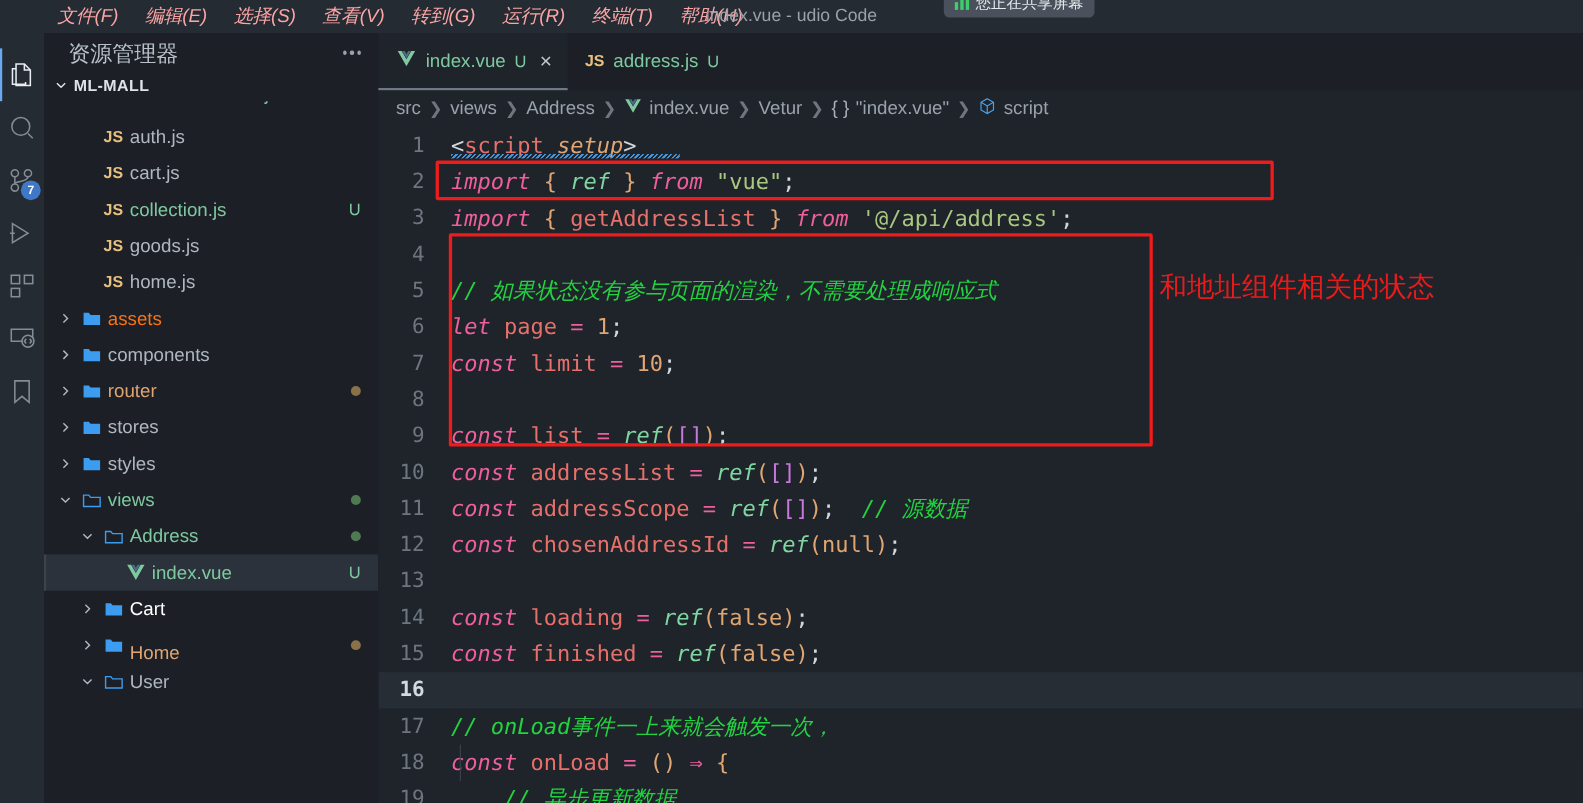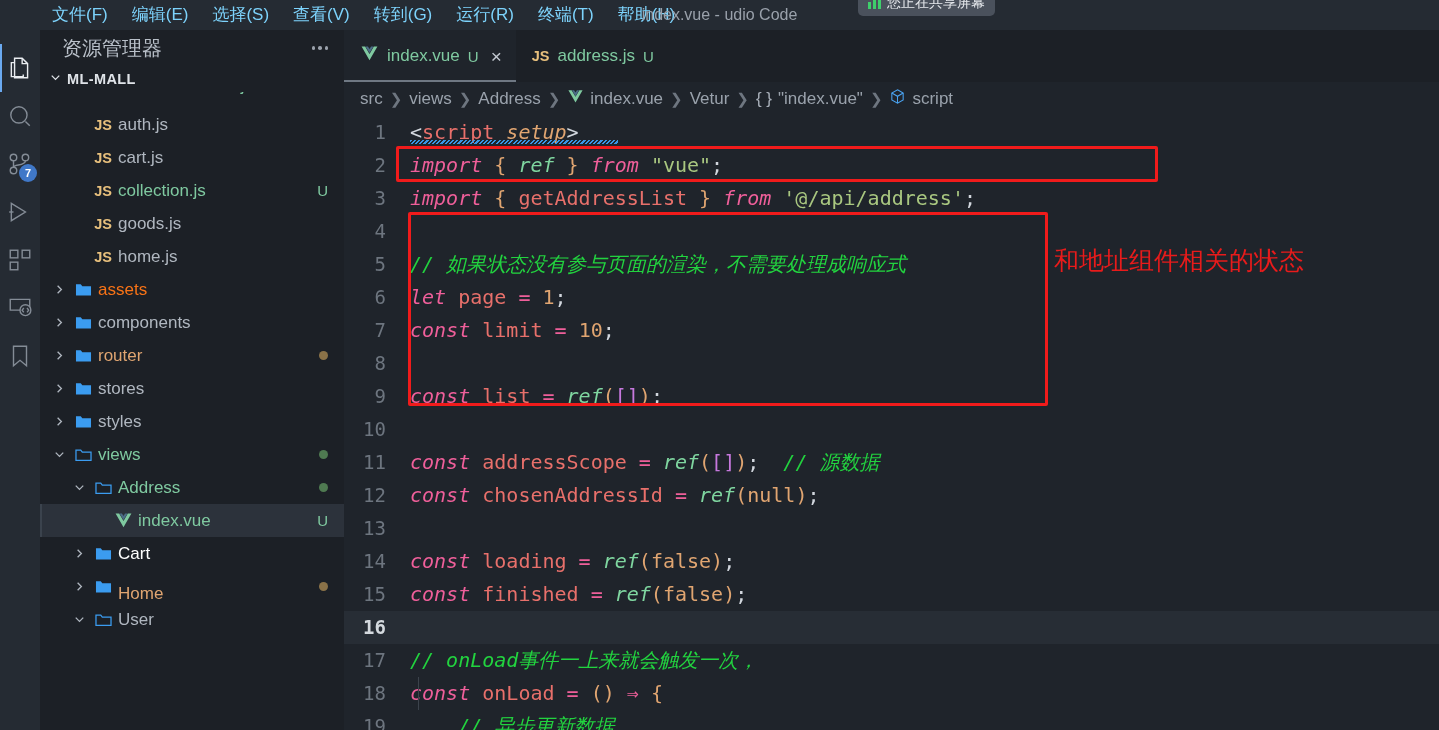--- a/index.html
+++ b/index.html
@@ -11,22 +11,22 @@
   }
   #app { position: relative; width: 1439px; height: 730px; display: flex; flex-direction: column; }
 
   
   .titlebar {
     height: 30px; background: #252b33; flex: 0 0 30px;
     display: flex; align-items: center; position: relative;
   }
   .menu-row { display: flex; align-items: center; gap: 0px; padding-left: 40px; }
   .menu-item {
-    color: #7dd3fc; font-size: 17px; line-height: 30px;
-    padding: 0 12px; white-space: nowrap; cursor: default;
+    color: #fca5a5; font-size: 17px; line-height: 30px;
+    padding: 0 12px; white-space: nowrap; cursor: default; font-style: italic;
   }
   .win-title {
     position: absolute; left: 0; right: 0; top: 0; height: 30px;
     display: flex; align-items: center; justify-content: center;
     color: #9aa1ab; font-size: 16px; pointer-events: none;
   }
   .share-badge {
     position: absolute; left: 858px; top: -10px;
     height: 26px; background: #4a515c; border-radius: 5px;
     display: flex; align-items: center; gap: 6px; padding: 0 10px;
@@ -534,21 +534,21 @@
         <div class="code" id="code-body">
             <div class="cline"><div class="gutter">1</div><div class="ctext"><span class="punc">&lt;</span><span class="tag">script</span> <span class="attr">setup</span><span class="punc">&gt;</span></div></div>
             <div class="cline"><div class="gutter">2</div><div class="ctext"><span class="kw">import</span> <span class="br-y">{</span> <span class="fn">ref</span> <span class="br-y">}</span> <span class="kw">from</span> <span class="str">"vue"</span><span class="punc">;</span></div></div>
             <div class="cline"><div class="gutter">3</div><div class="ctext"><span class="kw">import</span> <span class="br-y">{</span> <span class="var">getAddressList</span> <span class="br-y">}</span> <span class="kw">from</span> <span class="str">'@/api/address'</span><span class="punc">;</span></div></div>
             <div class="cline"><div class="gutter">4</div><div class="ctext"></div></div>
             <div class="cline"><div class="gutter">5</div><div class="ctext"><span class="cmt">// 如果状态没有参与页面的渲染，不需要处理成响应式</span></div></div>
             <div class="cline"><div class="gutter">6</div><div class="ctext"><span class="kw">let</span> <span class="var">page</span> <span class="kw2">=</span> <span class="num">1</span><span class="punc">;</span></div></div>
             <div class="cline"><div class="gutter">7</div><div class="ctext"><span class="kw">const</span> <span class="var">limit</span> <span class="kw2">=</span> <span class="num">10</span><span class="punc">;</span></div></div>
             <div class="cline"><div class="gutter">8</div></div>
             <div class="cline"><div class="gutter">9</div><div class="ctext"><span class="kw">const</span> <span class="var">list</span> <span class="kw2">=</span> <span class="fn">ref</span><span class="br-y">(</span><span class="br-p">[</span><span class="br-p">]</span><span class="br-y">)</span><span class="punc">;</span></div></div>
-            <div class="cline"><div class="gutter">10</div></div>
+            <div class="cline"><div class="gutter">10</div><div class="ctext"><span class="kw">const</span> <span class="var">addressList</span> <span class="kw2">=</span> <span class="fn">ref</span><span class="br-y">(</span><span class="br-p">[</span><span class="br-p">]</span><span class="br-y">)</span><span class="punc">;</span></div></div>
             <div class="cline"><div class="gutter">11</div><div class="ctext"><span class="kw">const</span> <span class="var">addressScope</span> <span class="kw2">=</span> <span class="fn">ref</span><span class="br-y">(</span><span class="br-p">[</span><span class="br-p">]</span><span class="br-y">)</span><span class="punc">;</span>  <span class="cmt">// 源数据</span></div></div>
             <div class="cline"><div class="gutter">12</div><div class="ctext"><span class="kw">const</span> <span class="var">chosenAddressId</span> <span class="kw2">=</span> <span class="fn">ref</span><span class="br-y">(</span><span class="num">null</span><span class="br-y">)</span><span class="punc">;</span></div></div>
             <div class="cline"><div class="gutter">13</div><div class="ctext"></div></div>
             <div class="cline"><div class="gutter">14</div><div class="ctext"><span class="kw">const</span> <span class="var">loading</span> <span class="kw2">=</span> <span class="fn">ref</span><span class="br-y">(</span><span class="num">false</span><span class="br-y">)</span><span class="punc">;</span></div></div>
             <div class="cline"><div class="gutter">15</div><div class="ctext"><span class="kw">const</span> <span class="var">finished</span> <span class="kw2">=</span> <span class="fn">ref</span><span class="br-y">(</span><span class="num">false</span><span class="br-y">)</span><span class="punc">;</span></div></div>
             <div class="cline current"><div class="gutter">16</div><div class="ctext"></div></div>
             <div class="cline"><div class="gutter">17</div><div class="ctext"><span class="cmt">// onLoad事件一上来就会触发一次，</span></div></div>
             <div class="cline"><div class="gutter">18</div><div class="ctext"><span class="kw">const</span> <span class="var">onLoad</span> <span class="kw2">=</span> <span class="br-y">(</span><span class="br-y">)</span> <span class="arrow">⇒</span> <span class="br-y">{</span></div></div>
             <div class="cline"><div class="gutter">19</div><div class="ctext"><span class="cmt">    // 异步更新数据</span></div></div>
           </div>

